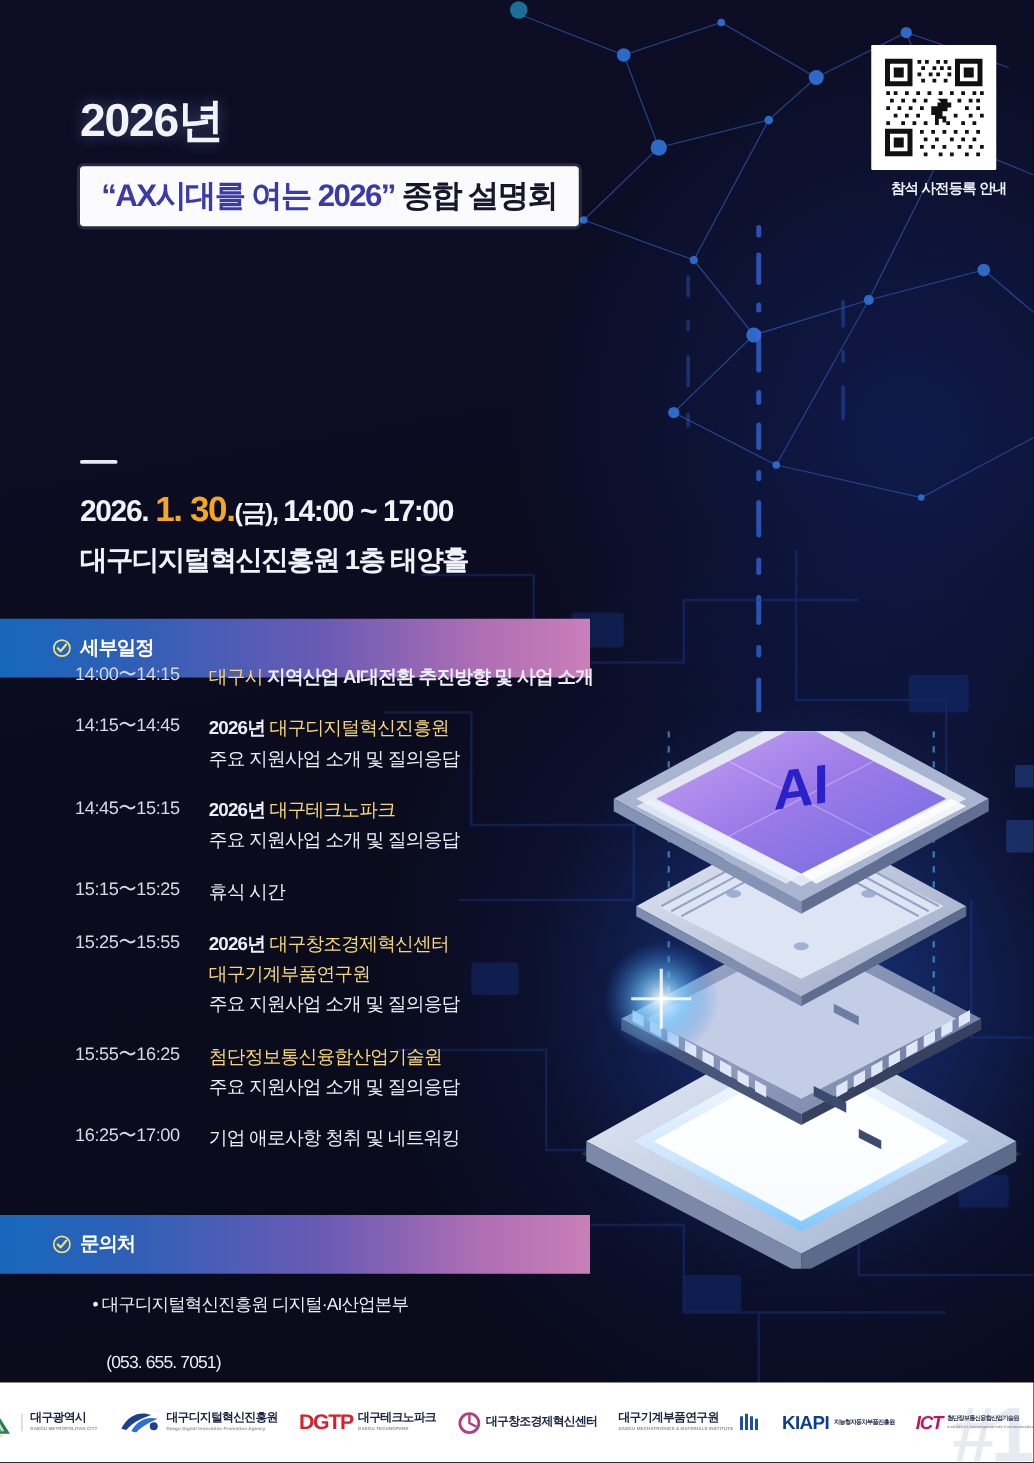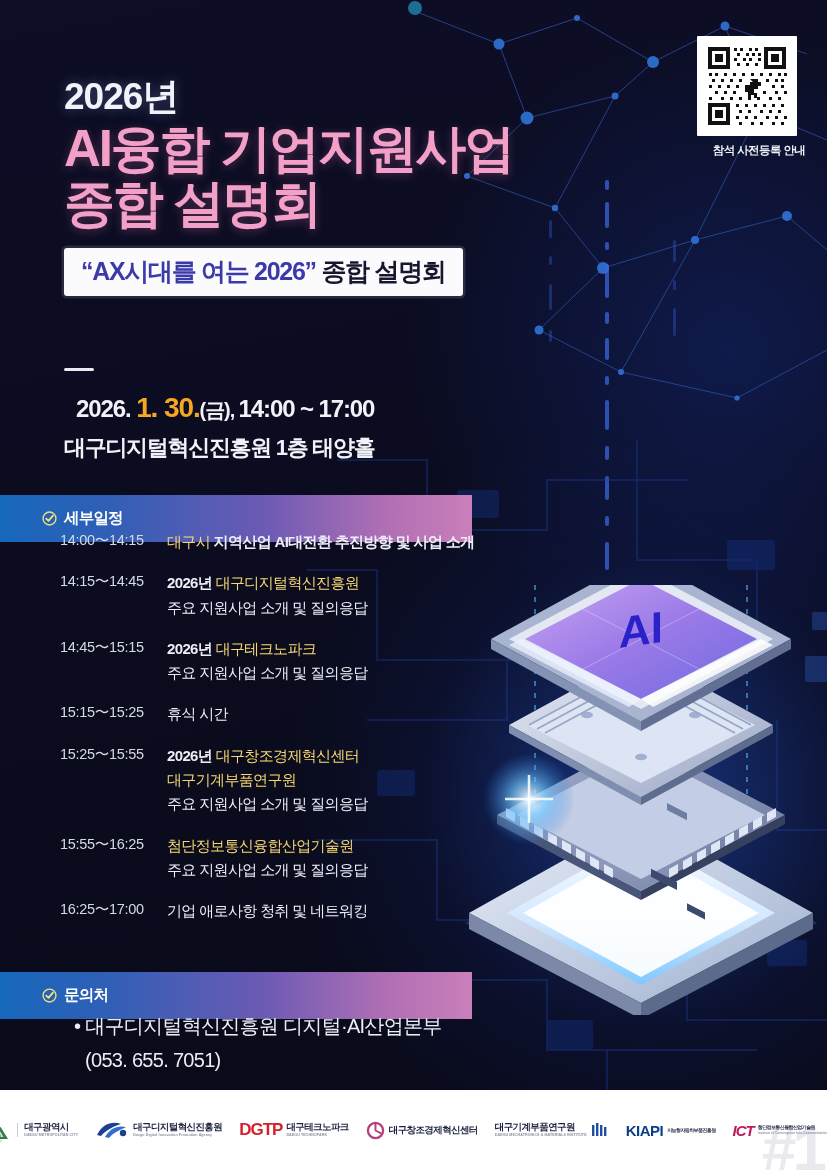--- a/index.html
+++ b/index.html
@@ -74,21 +74,21 @@
     content:""; position:absolute; inset:-3px; border-radius:5px;
     background:linear-gradient(90deg,#1f63c9 0%,#7a5fd0 48%,#d368b0 100%);
     z-index:-1;
   }
   .sub-quote { font-size:25px; font-weight:800; color:#3b3aa8; letter-spacing:-1.3px; }
   .sub-tail  { font-size:25px; font-weight:600; color:#16172c; letter-spacing:-1.3px; }
 
   
   .rule { position:absolute; left:64px; top:368px; width:30px; height:3px; background:#e9eaf2; border-radius:2px; }
 
-  .datetime { position:absolute; left:64px; top:392px;text-align:right; }
+  .datetime { position:absolute; left:64px; top:392px; }
   .dt-line {
     font-size:24px; font-weight:800; color:#f1f2f8;
     letter-spacing:-1.1px; white-space:nowrap;
   }
   .dt-accent { color:#f5a623; font-size:28px; font-weight:800; }
   .dt-dow { font-size:20px; font-weight:700; }
   .venue {
     margin-top:9px;
     font-size:22px; font-weight:800; color:#f1f2f8; letter-spacing:-1.3px;
   }
@@ -115,39 +115,39 @@
   .dline {
     font-size:15px; line-height:1.62; letter-spacing:-.65px;
     color:#eceef6; font-weight:500; white-space:nowrap;
   }
   .dline.strong { font-weight:800; }
   .hl { color:#f6d873; font-weight:400; }
 
   
   .contact { position:absolute; left:74px; top:1010px; }
   .c-line {
-    font-size:20px; color:#eceef6; letter-spacing:-.7px;
-    line-height:1.68; font-weight:500; white-space:nowrap;
+    font-size:14px; color:#eceef6; letter-spacing:-.7px;
+    line-height:1.68; font-weight:500; white-space:nowrap;margin-top:22px;
   }
 
   
   .qr-wrap { position:absolute; left:697px; top:36px; width:124px; text-align:center; }
   .qr-box {
     width:100px; height:100px; background:#ffffff;
     padding:7px; border-radius:1px;
   }
   .qr-cap {
     margin-top:7px; font-size:11.5px; font-weight:800;
     color:#eef0f8; letter-spacing:-.6px; white-space:nowrap;
   }
 
   
   .footer {
     position:absolute; left:0; bottom:0;
-    width:827px; height:80px; background:#ffffff;
+    width:827px; height:64px; background:#ffffff;
     display:flex; align-items:center; justify-content:center;
     gap:17px; padding:0 14px; overflow:hidden;
   }
   .logo { display:flex; align-items:center; gap:4px; flex:0 0 auto; }
   .logo-mark { flex:0 0 auto; }
   .logo-txt { display:flex; flex-direction:column; line-height:1; }
   .logo-ko { font-size:9.5px; font-weight:800; color:#1b2340; letter-spacing:-.6px; white-space:nowrap; }
   .logo-en { font-size:3.6px; font-weight:700; color:#8b90a4; letter-spacing:.1px; white-space:nowrap; margin-top:2px; }
   .logo-div { width:1px; height:14px; background:#c9ccd8; margin:0 2px; }
   .wm {
@@ -367,22 +367,20 @@
 
     <circle cx="74" cy="214" r="46" fill="url(#gSpark)"></circle>
     <g stroke="#ffffff" stroke-width="2.5" opacity=".85">
       <line x1="74" y1="190" x2="74" y2="238"></line>
       <line x1="50" y1="214" x2="98" y2="214"></line>
     </g>
   </svg>
 
   <div class="headline">
     <div class="year">2026년</div>
-    <div class="title-main">AI융합 기업지원사업
-종합 설명회</div>
     <div class="subtitle-box">
       <span class="sub-quote">“AX시대를 여는 2026”</span><span class="sub-tail"> 종합 설명회</span>
     </div>
   </div>
 
   <div class="rule"></div>
   <div class="datetime">
     <div class="dt-line">
       <span>2026. </span><span class="dt-accent">1. 30.</span><span class="dt-dow">(금), </span><span>14:00 ~ 17:00</span>
     </div>

